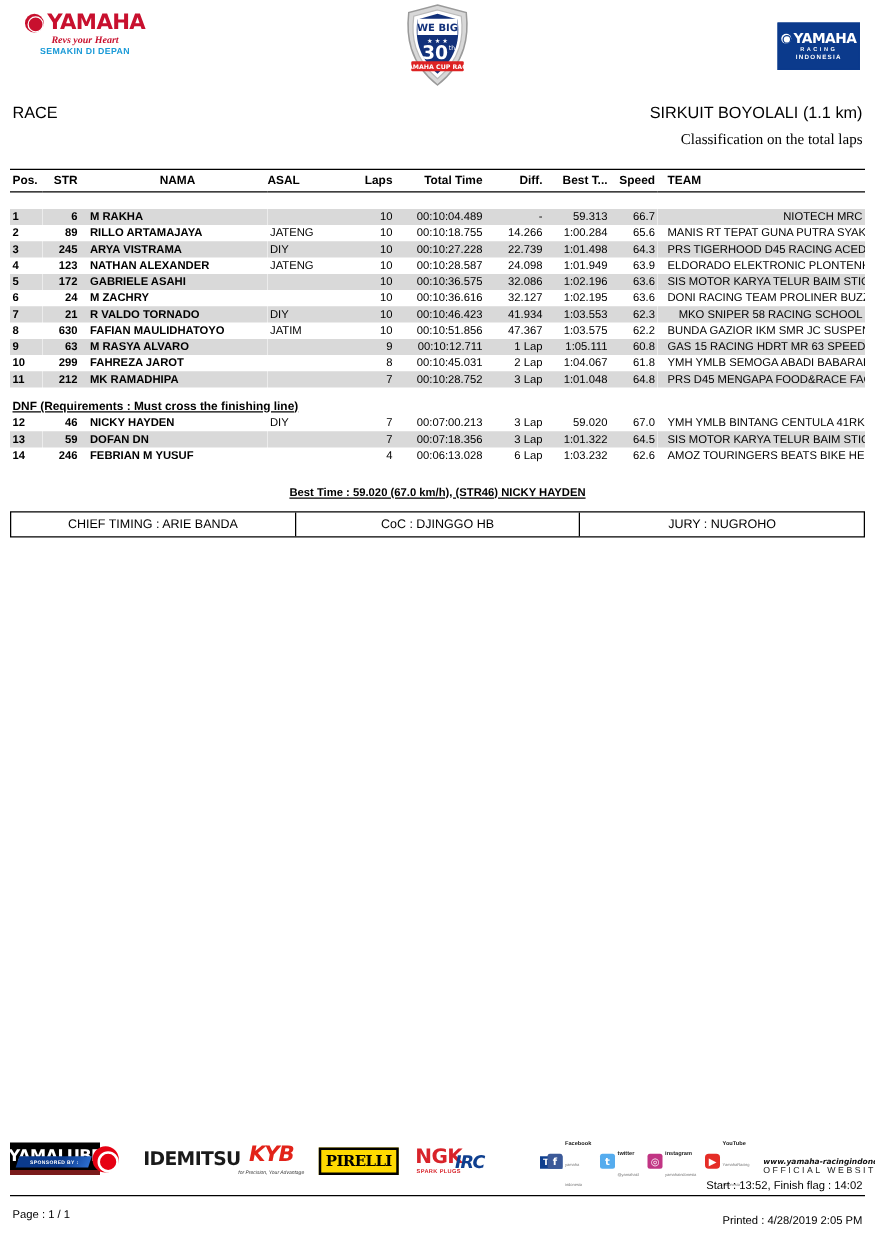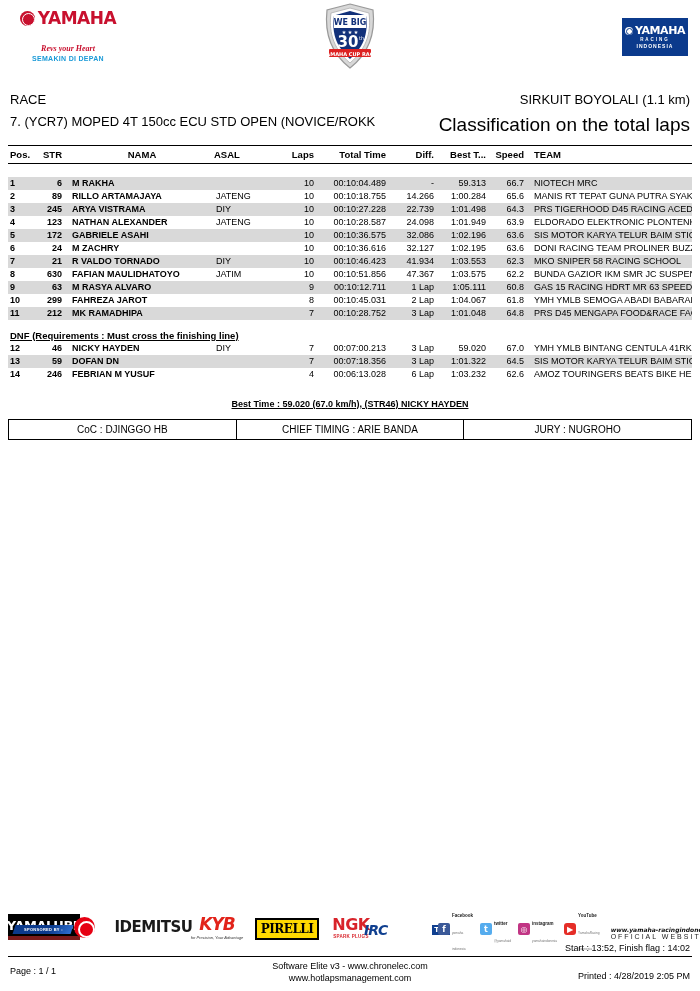--- a/index.html
+++ b/index.html
@@ -49,21 +49,21 @@
     font-size: 17px;
     letter-spacing: -0.5px;
     color: #c8102e;
   }
   .yl-tag {
     font-family: "Liberation Serif", serif;
     font-style: italic;
     font-weight: bold;
     font-size: 8px;
     color: #c8102e;
-    margin-top: 18px;
+    margin-top: 1px;
   }
   .yl-sub {
     font-family: "Liberation Sans", sans-serif;
     font-weight: bold;
     font-size: 7px;
     color: #1a9ad7;
     letter-spacing: 0.3px;
     margin-top: 2px;
   }
 
@@ -100,29 +100,29 @@
     font-family: "DejaVu Sans", sans-serif;
     font-weight: bold; font-size: 11px; color: #fff;
     letter-spacing: -0.4px;
   }
   .yr-sub1 { font-size: 4.5px; color: #fff; letter-spacing: 2px; font-weight: bold; margin-top: 1.5px;}
   .yr-sub2 { font-size: 5px; color: #fff; letter-spacing: 1px; font-weight: bold; margin-top: 2px;}
 
   
   .title-block {
     position: relative;
-    margin: 20px 8px 0 8px;
+    margin: 10px 8px 0 8px;
     padding-bottom: 4px;
     border-bottom: 1px solid #000;
     height: 54px;
   }
   .t-left1  { position: absolute; left: 2px;  top: 0px;  font-size: 13px; }
   .t-left2  { position: absolute; left: 2px;  top: 22px; font-size: 13px; }
   .t-right1 { position: absolute; right: 2px; top: 0px;  font-size: 13px; }
-  .t-right2 { position: absolute; right: 2px; top: 22px; font-size: 19px; }
+  .t-right2 { position: absolute; right: 2px; top: 22px; font-size: 12px; font-family: Liberation Serif, serif; }
 
   
   .tbl-wrap { margin: 0 8px; }
   table.results {
     width: 100%;
     border-collapse: collapse;
     font-size: 9px;
     table-layout: fixed;
   }
   table.results thead th {
@@ -143,21 +143,21 @@
   tr.shaded td { background: #d9d9d9; }
   .c-pos   { width: 26px; text-align: left; font-weight: bold; }
   .c-str   { width: 30px; text-align: right; font-weight: bold; }
   .c-name  { width: 150px; text-align: left; font-weight: bold; padding-left: 8px !important; }
   .c-asal  { width: 62px; text-align: left; }
   .c-laps  { width: 40px; text-align: right; }
   .c-total { width: 72px; text-align: right; }
   .c-diff  { width: 48px; text-align: right; }
   .c-best  { width: 52px; text-align: right; }
   .c-speed { width: 38px; text-align: right; }
-  .c-team  { width: auto; text-align: left; padding-left: 8px !important; }
+  .c-team  { width: auto; text-align: right; padding-left: 8px !important; }
 
   thead .c-name { padding-left: 8px !important; }
   thead .c-asal { text-align: left; padding-left: 0 !important; }
   thead .c-team { padding-left: 8px !important; }
 
   .spacer-row td { height: 7px; background: #fff !important; }
 
   .dnf-head {
     margin: 10px 8px 1px 10px;
     font-size: 9.5px;
@@ -333,21 +333,20 @@
         <span class="yr-mark"></span>
         <span class="yr-word">YAMAHA</span>
       </div>
       <div class="yr-sub1">RACING</div>
       <div class="yr-sub2">INDONESIA</div>
     </div>
   </div>
 
   <div class="title-block">
     <div class="t-left1">RACE</div>
-    <div class="t-left2">7. (YCR7) MOPED 4T 150cc ECU STD OPEN (NOVICE/ROKK</div>
     <div class="t-right1">SIRKUIT BOYOLALI (1.1 km)</div>
     <div class="t-right2">Classification on the total laps</div>
   </div>
 
   <div class="tbl-wrap">
     <table class="results">
       <thead>
         <tr>
           <th class="c-pos">Pos.</th>
           <th class="c-str">STR</th>
@@ -541,22 +540,22 @@
             <td class="c-speed">62.6</td>
             <td class="c-team">AMOZ TOURINGERS BEATS BIKE HERJ...</td>
           </tr>
         </tbody>
     </table>
   </div>
 
   <div class="best-time">Best Time : 59.020 (67.0 km/h), (STR46) NICKY HAYDEN</div>
 
   <div class="sig-row">
+    <div class="sig-cell">CHIEF TIMING : ARIE BANDA</div>
     <div class="sig-cell">CoC : DJINGGO HB</div>
-    <div class="sig-cell">CHIEF TIMING : ARIE BANDA</div>
     <div class="sig-cell">JURY : NUGROHO</div>
   </div>
 
   <div class="footer">
 
     <div class="sponsored-by">
       <span>SPONSORED BY :</span>
     </div>
 
     <div class="sponsors">
@@ -624,21 +623,17 @@
       <div class="sp-website">
         <div class="web-url">www.yamaha-racingindonesia.co.id</div>
         <div class="web-label">OFFICIAL WEBSITE</div>
       </div>
     </div>
 
     <div class="start-flag">Start : 13:52, Finish flag : 14:02</div>
     <div class="footer-rule"></div>
     <div class="footer-bottom">
       <div class="fb-left">Page : 1 / 1</div>
-      <div class="fb-center">
-        <div>Software Elite v3 - www.chronelec.com</div>
-        <div>www.hotlapsmanagement.com</div>
-      </div>
       <div class="fb-right">Printed : 4/28/2019 2:05 PM</div>
     </div>
   </div>
 
 </div>
 
 </body></html>

